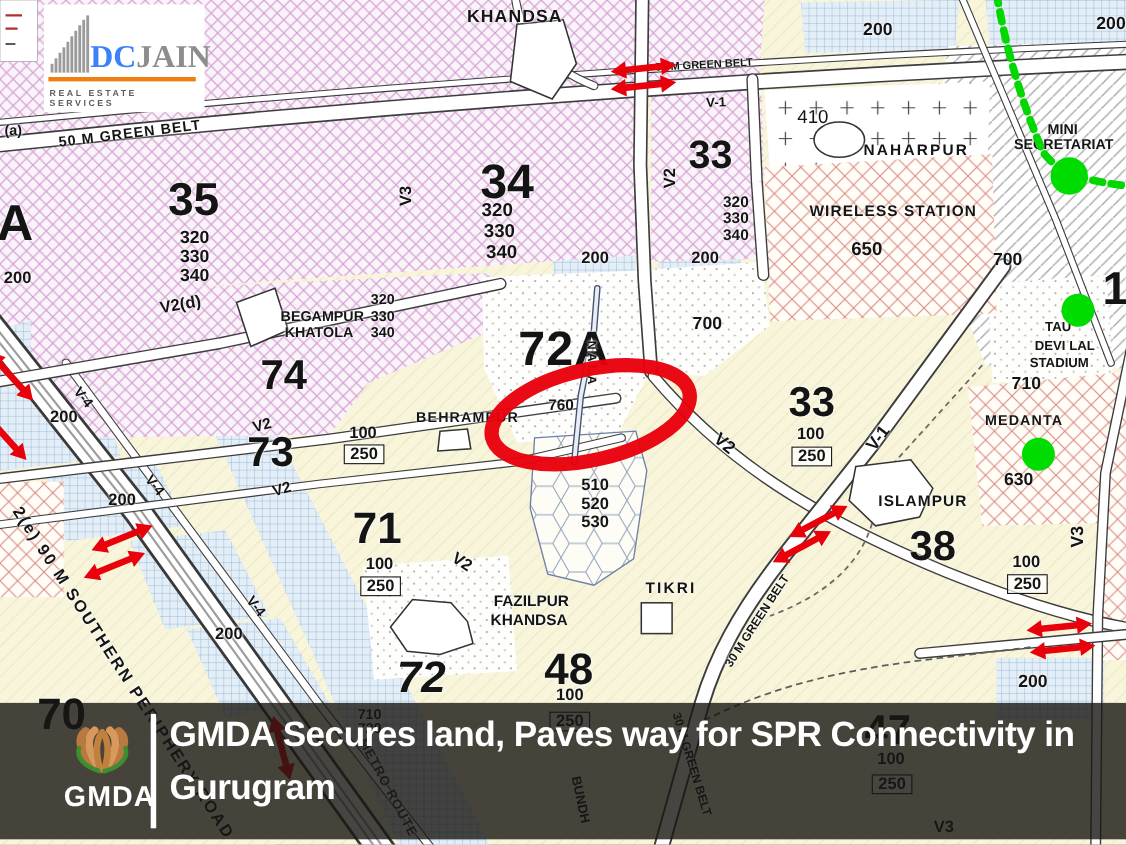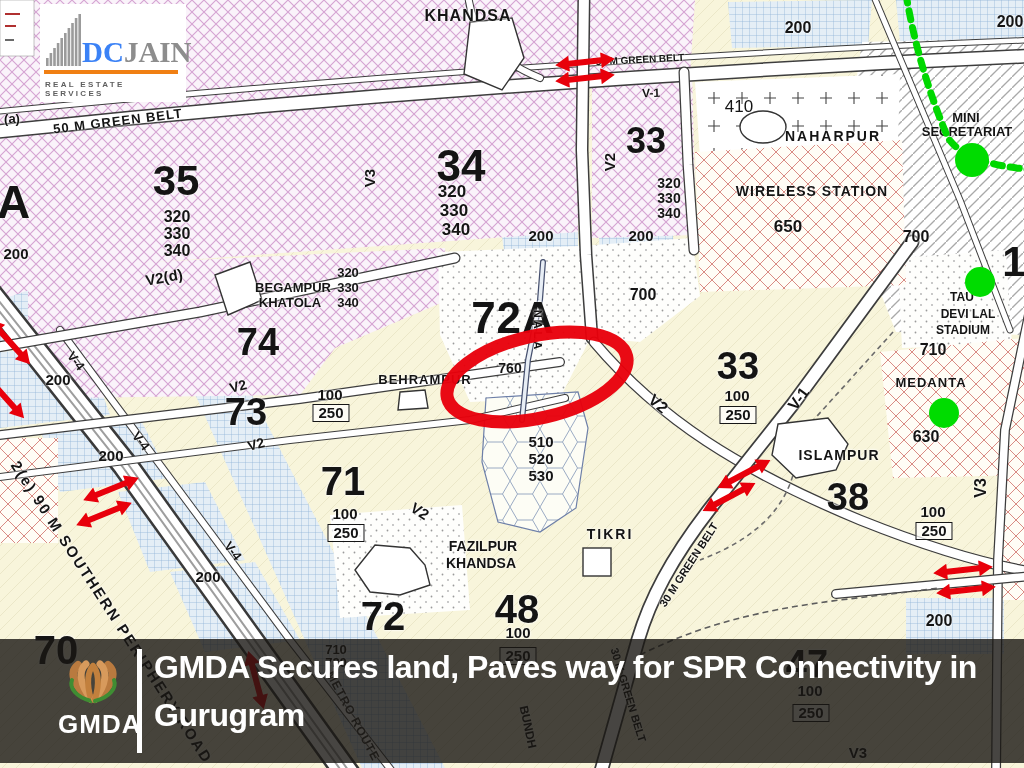--- a/index.html
+++ b/index.html
@@ -210,21 +210,21 @@
   <div class="lbl big" style="left:176px;top:181px;font-size:42px;">35</div>
   <div class="lbl big" style="left:461px;top:166px;font-size:44px;">34</div>
   <div class="lbl big" style="left:646px;top:141px;font-size:36px;">33</div>
   <div class="lbl big" style="left:258px;top:342px;font-size:38px;">74</div>
   <div class="lbl big" style="left:-12px;top:202px;font-size:46px;">74A</div>
   <div class="lbl big" style="left:513px;top:318px;font-size:44px;letter-spacing:1px;">72A</div>
   <div class="lbl big" style="left:246px;top:412px;font-size:38px;">73</div>
   <div class="lbl big" style="left:343px;top:481px;font-size:40px;">71</div>
   <div class="lbl big" style="left:738px;top:366px;font-size:38px;">33</div>
   <div class="lbl big" style="left:848px;top:497px;font-size:38px;">38</div>
-  <div class="lbl big" style="left:383px;top:616px;font-size:40px;">72</div>
+  <div class="lbl big" style="left:383px;top:616px;font-size:40px;font-style:italic;">72</div>
   <div class="lbl big" style="left:517px;top:609px;font-size:40px;">48</div>
   <div class="lbl big" style="left:56px;top:650px;font-size:40px;">70</div>
   <div class="lbl big" style="left:807px;top:664px;font-size:38px;">47</div>
   <div class="lbl big" style="left:1014px;top:262px;font-size:42px;">1</div>
 
   <div class="lbl" style="left:177px;top:217px;font-size:16px;font-weight:600;">320</div>
   <div class="lbl" style="left:177px;top:234px;font-size:16px;font-weight:600;">330</div>
   <div class="lbl" style="left:177px;top:251px;font-size:16px;font-weight:600;">340</div>
   <div class="lbl" style="left:452px;top:191px;font-size:17px;font-weight:600;">320</div>
   <div class="lbl" style="left:454px;top:210px;font-size:17px;font-weight:600;">330</div>

